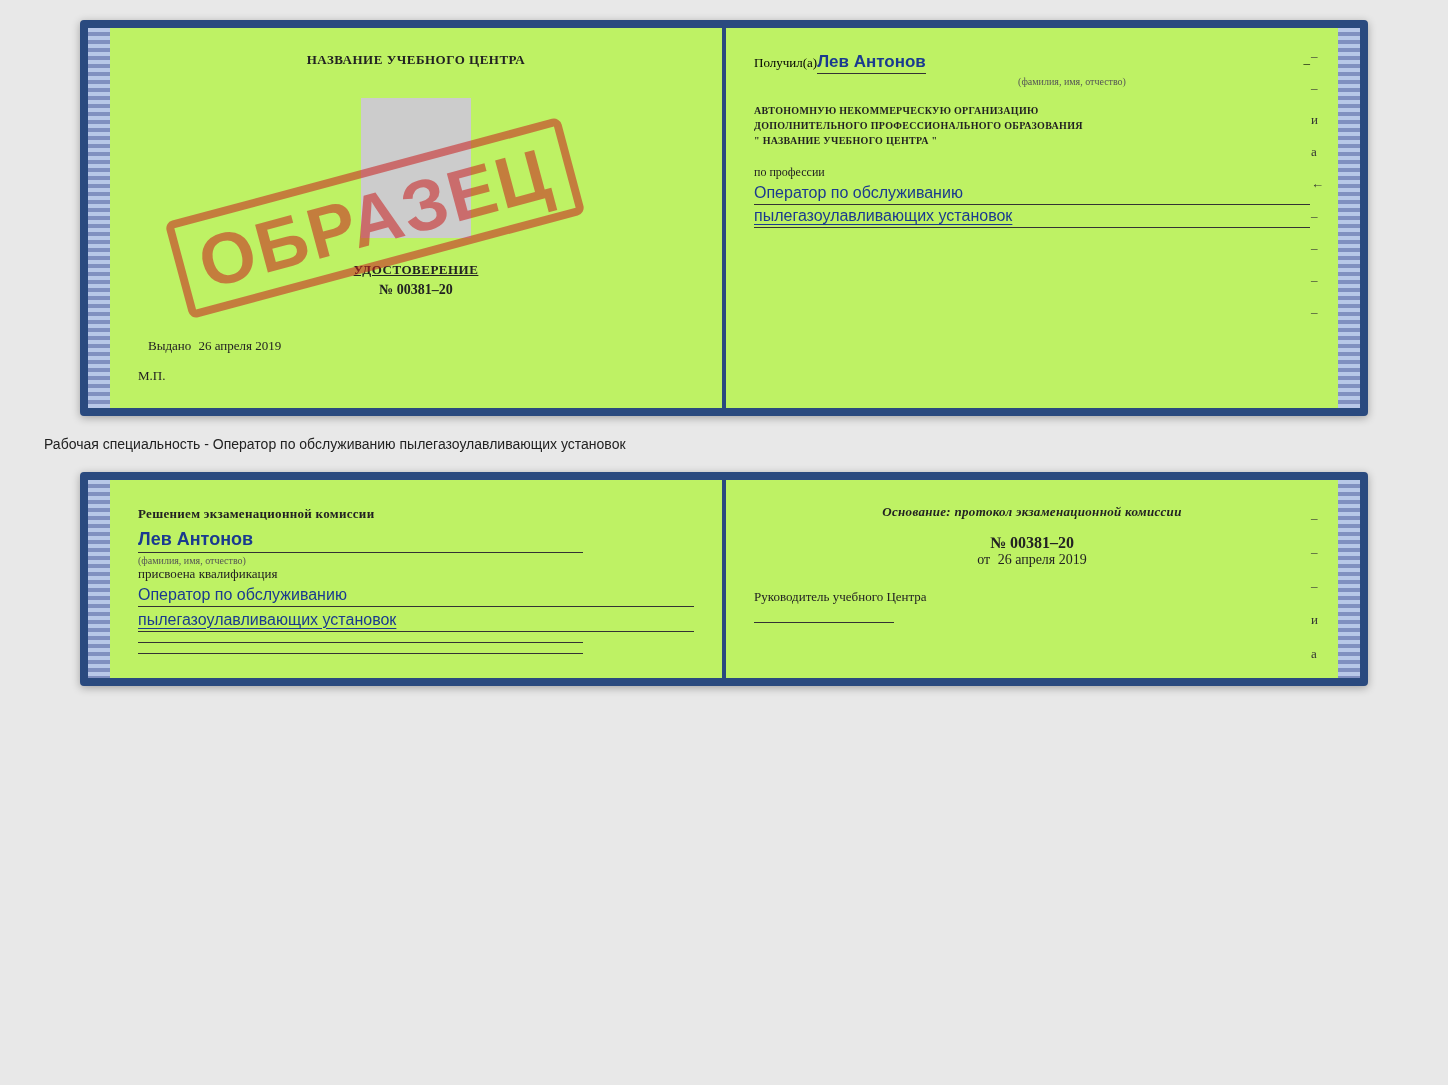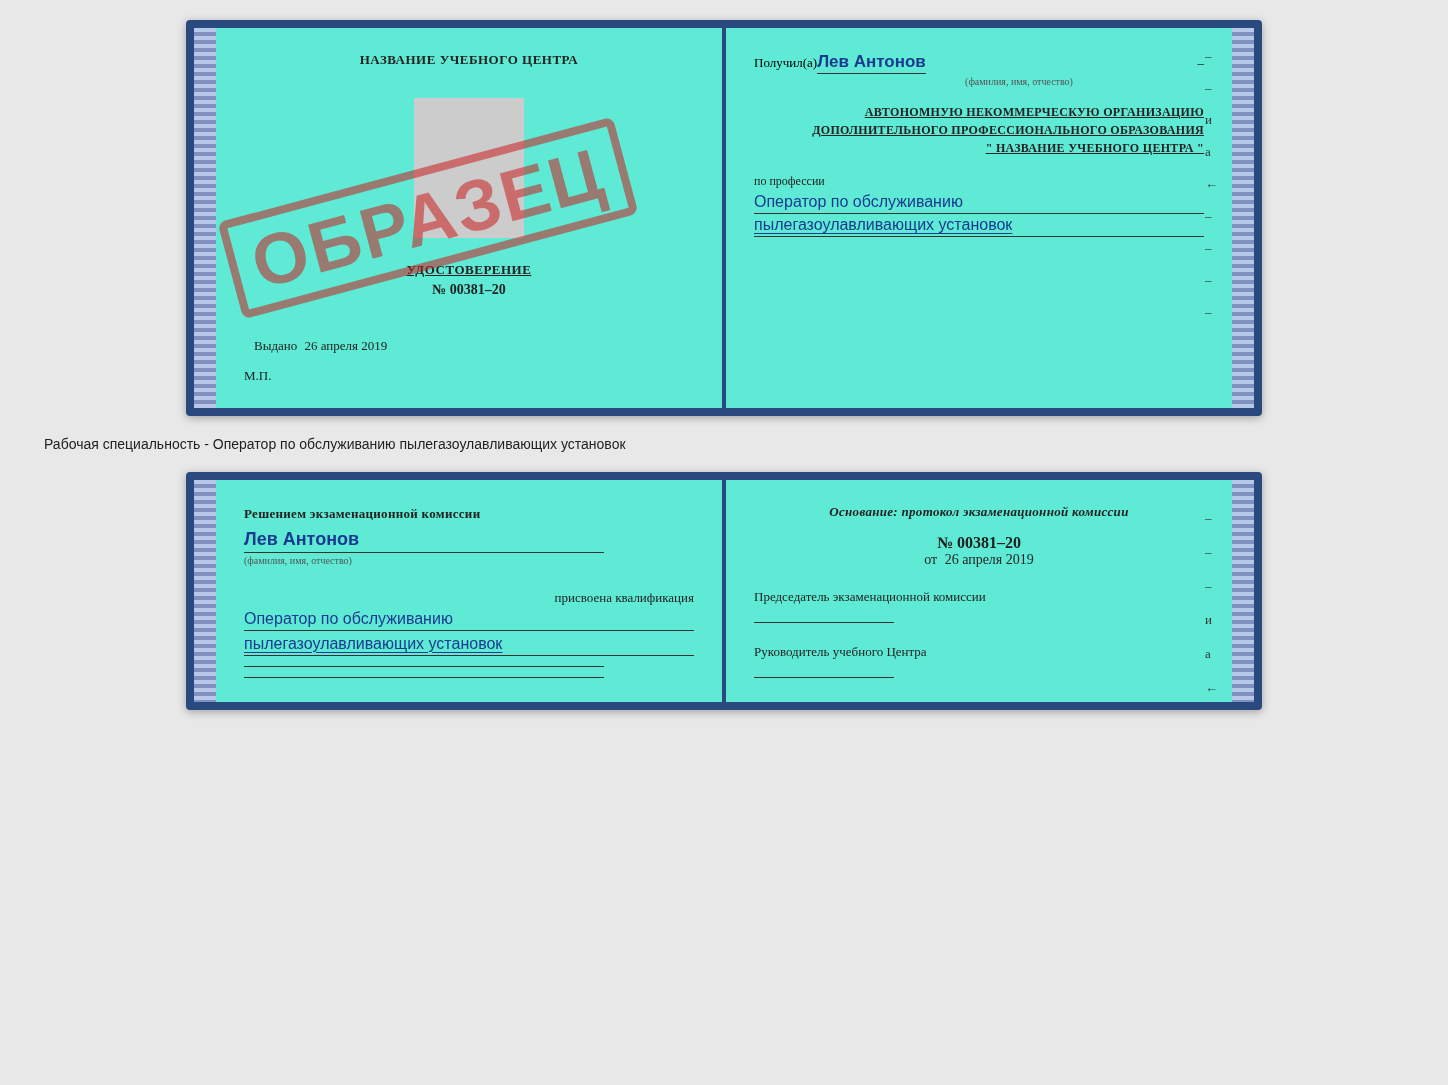--- a/index.html
+++ b/index.html
@@ -9,22 +9,22 @@
       width: 1448px;
       min-height: 1085px;
       display: flex;
       flex-direction: column;
       align-items: center;
       padding: 20px;
       gap: 16px;
     }
 
     .document-section {
-      width: 1076px;
-      background: #5eead4;
+      width: 1288px;
+      background: #bef264;
       border: 8px solid #2a4a7f;
       border-radius: 4px;
       display: flex;
       position: relative;
       overflow: hidden;
       box-shadow: 0 2px 8px rgba(0,0,0,0.3);
     }
 
     .document-section::before {
       content: '';
@@ -155,27 +155,26 @@
       text-underline-offset: 3px;
     }
 
     .vtom-okonchill {
       font-size: 13px;
       color: #222;
     }
 
     .org-block {
       margin-top: 16px;
-      text-align: right;
-      font-size: 12px;
+      text-align: left;
+      font-size: 10px;
       font-weight: bold;
       letter-spacing: 0.3px;
       color: #222;
       line-height: 1.5;
-      text-decoration: underline;
     }
 
     .profession-label {
       font-size: 12px;
       color: #222;
       margin-top: 16px;
     }
 
     .profession-value {
       font-family: 'Segoe UI', cursive, sans-serif;
@@ -236,22 +235,21 @@
     .fio-small {
       font-size: 10px;
       color: #555;
       display: block;
       margin-top: 2px;
     }
 
     .prisvoena-text {
       font-size: 13px;
       color: #222;
-      margin-top: 24px;
-      text-align: right;
+      margin-top: 0;
     }
 
     .kvalif-value {
       font-family: 'Segoe UI', cursive, sans-serif;
       font-size: 16px;
       color: #1a3a8f;
       border-bottom: 1px solid #333;
       display: block;
       margin-top: 4px;
       padding-bottom: 2px;
@@ -436,24 +434,20 @@
       <span>–</span>
       <span>–</span>
       <span>–</span>
       <span>и</span>
       <span>а</span>
       <span>←</span>
       <span>–</span>
 
     </div>
 
-    <div class="predsedatel-text">
-      <div>Председатель экзаменационной комиссии</div>
-      <span class="signature-line"></span>
-    </div>
 
     <div class="rukovoditel-text">
       <div>Руководитель учебного Центра</div>
       <span class="signature-line"></span>
     </div>
   </div>
 
   <div class="side-pattern-right"></div>
 </div>
 

